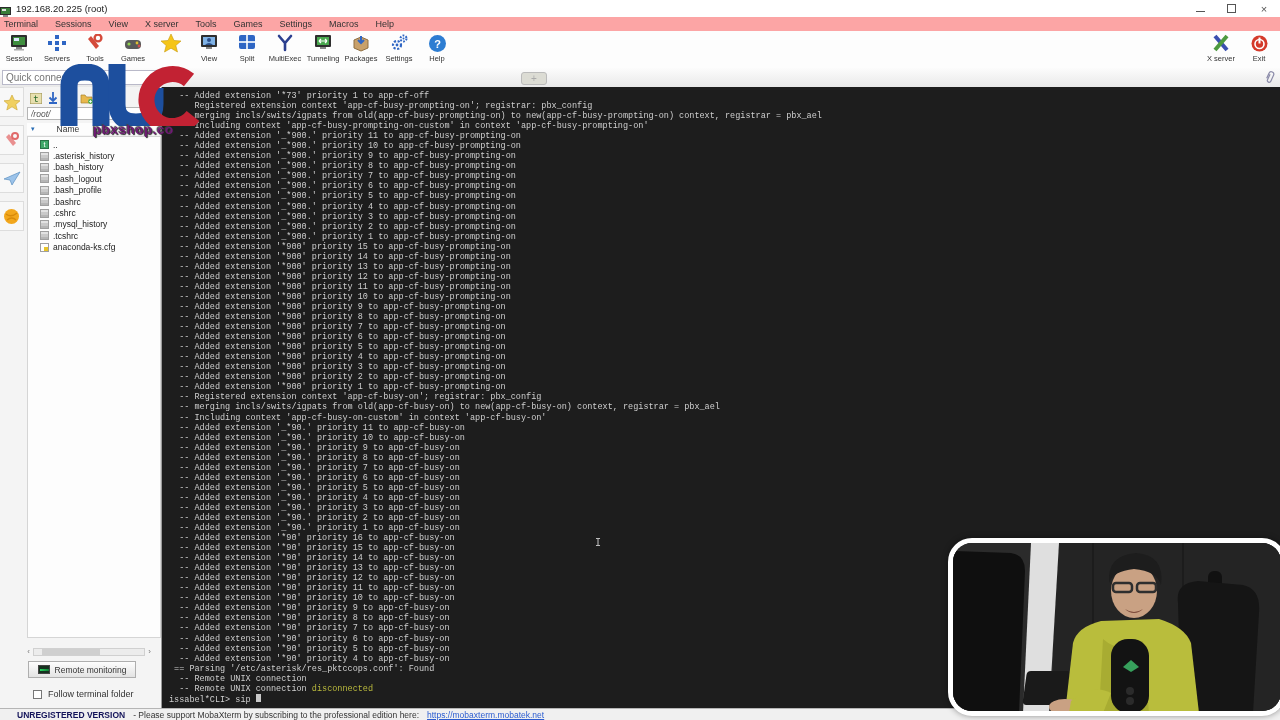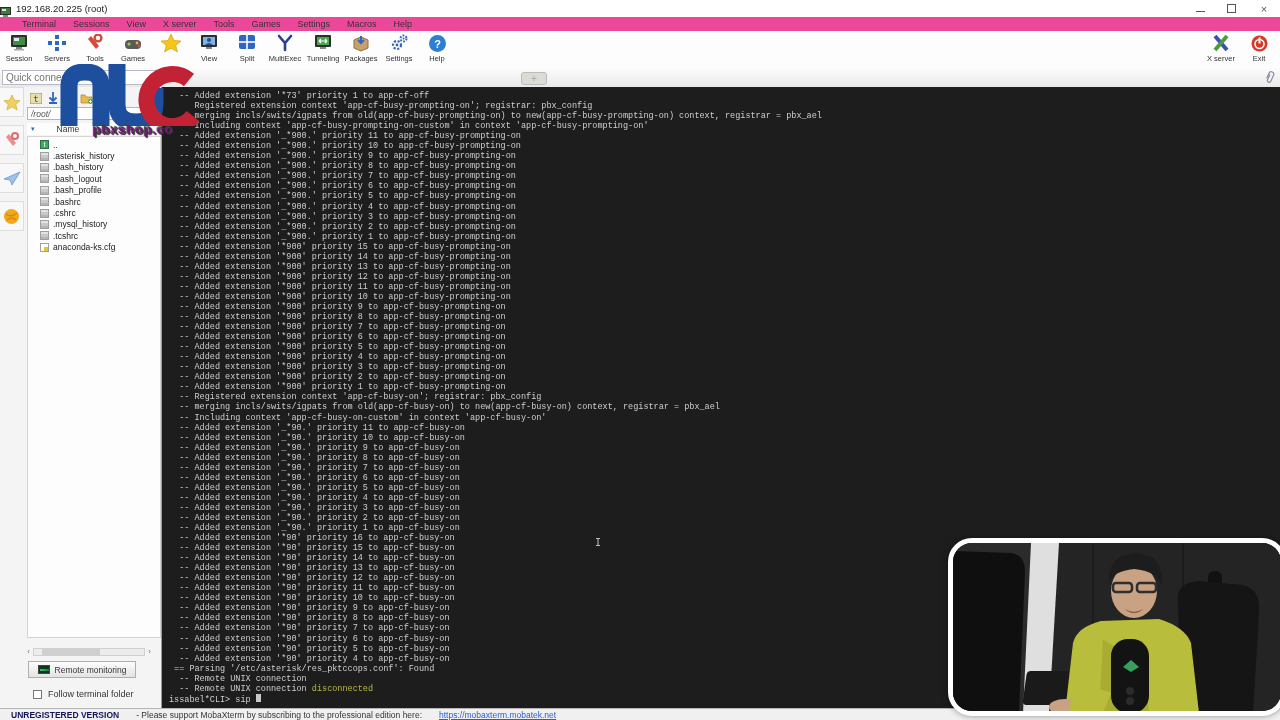--- a/index.html
+++ b/index.html
@@ -12,22 +12,22 @@
               display:flex; align-items:center; }
   .title-icon { width:11px; height:11px; margin-right:5px; display:inline-block; }
   .title-text { font-size:9.5px; color:#222; }
   .win-controls { position:absolute; right:4px; top:0; height:17px; display:flex; align-items:center; gap:22px; padding-right:6px; }
   .wc { width:12px; height:12px; display:flex; align-items:center; justify-content:center;
         color:#555; font-size:11px; cursor:default; }
   .wc-min { border-bottom:1.5px solid #555; height:7px; width:9px; }
   .wc-max { border:1.2px solid #555; width:9px; height:9px; }
 
   
-  .menubar { position:absolute; left:0; top:17px; width:1280px; height:14px; background:#ec4899;
-             display:flex; align-items:center; gap:17px; padding-left:22px; }
+  .menubar { position:absolute; left:0; top:17px; width:1280px; height:14px; background:#fca5a5;
+             display:flex; align-items:center; gap:17px; padding-left:4px; }
   .menu-item { font-size:9px; color:#333; }
 
   
   .toolbar { position:absolute; left:0; top:31px; width:1280px; height:37px; background:#fdfdfd; }
   .tb-left { position:absolute; left:0; top:0; display:flex; }
   .tb-right { position:absolute; right:2px; top:0; display:flex; }
   .tb-item { width:38px; height:36px; display:flex; flex-direction:column; align-items:center; justify-content:flex-start; padding-top:2px; }
   .tb-ico { height:20px; display:flex; align-items:center; justify-content:center; }
   .tb-label { font-size:7.5px; color:#333; margin-top:1px; white-space:nowrap; }
 
@@ -82,21 +82,21 @@
 
   
   .terminal { position:absolute; left:162px; top:87px; right:0; bottom:12px; background:#1d1d1d; overflow:hidden; }
   .term-lines { padding:4px 0 0 7px; font-family:Liberation Mono, monospace;
                 font-size:8.5px; line-height:10.05px; color:#cfcfcf; white-space:pre; }
   .term-cursor { display:inline-block; width:5px; height:8.5px; background:#c9c9c9; vertical-align:-1px; }
   .ibeam { position:absolute; left:433px; top:450px; color:#bdbdbd; font-family:"DejaVu Sans Mono",monospace; font-size:10px; }
 
   
   .statusbar { position:absolute; left:0; bottom:0; width:1280px; height:12px; background:#f0f0f0;
-               border-top:1px solid #b5b5b5; display:flex; align-items:center; gap:17px; padding-left:11px;
+               border-top:1px solid #b5b5b5; display:flex; align-items:center; gap:8px; padding-left:17px;
                font-size:8.5px; color:#333; }
   .sb-version { font-weight:bold; color:#14145a; }
   .sb-link { color:#2b5cd0; text-decoration:underline; }
 
   
   .watermark { position:absolute; left:55px; top:64px; width:150px; height:90px; z-index:40; pointer-events:none; }
   .wm-text { position:absolute; left:38px; top:58px; font-size:13.5px; font-weight:bold; color:#701a75;
              text-shadow:1px 1px 1px #222, -1px -1px 1px #444; letter-spacing:.5px; }
 
   

